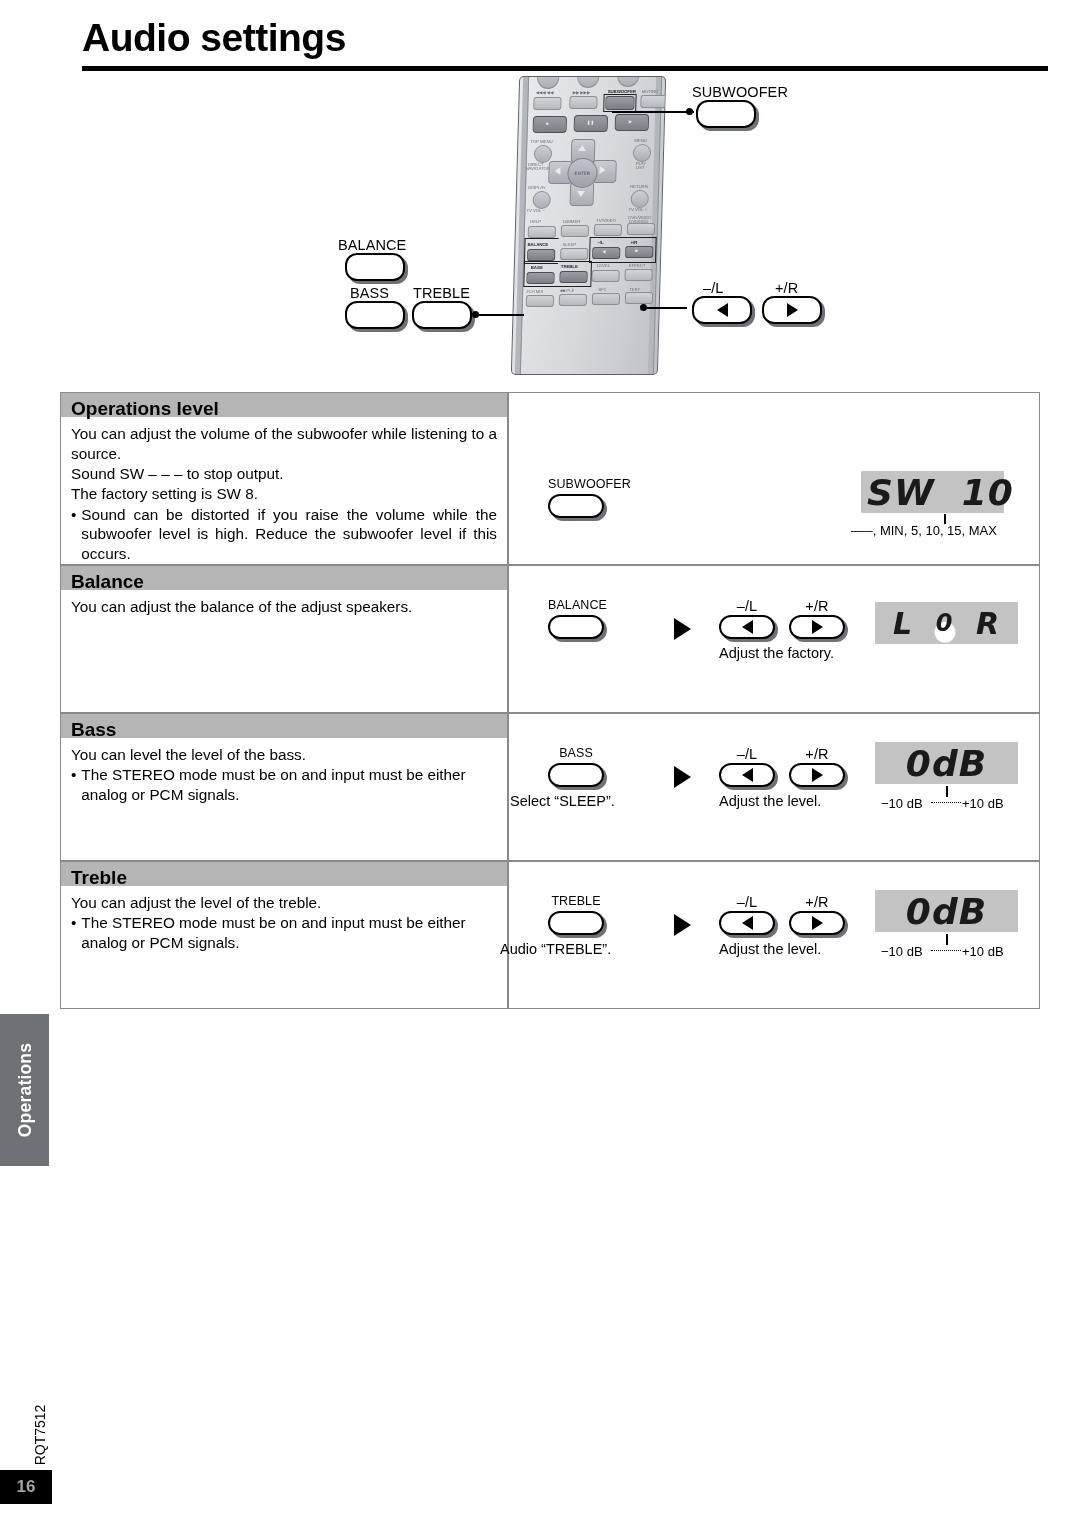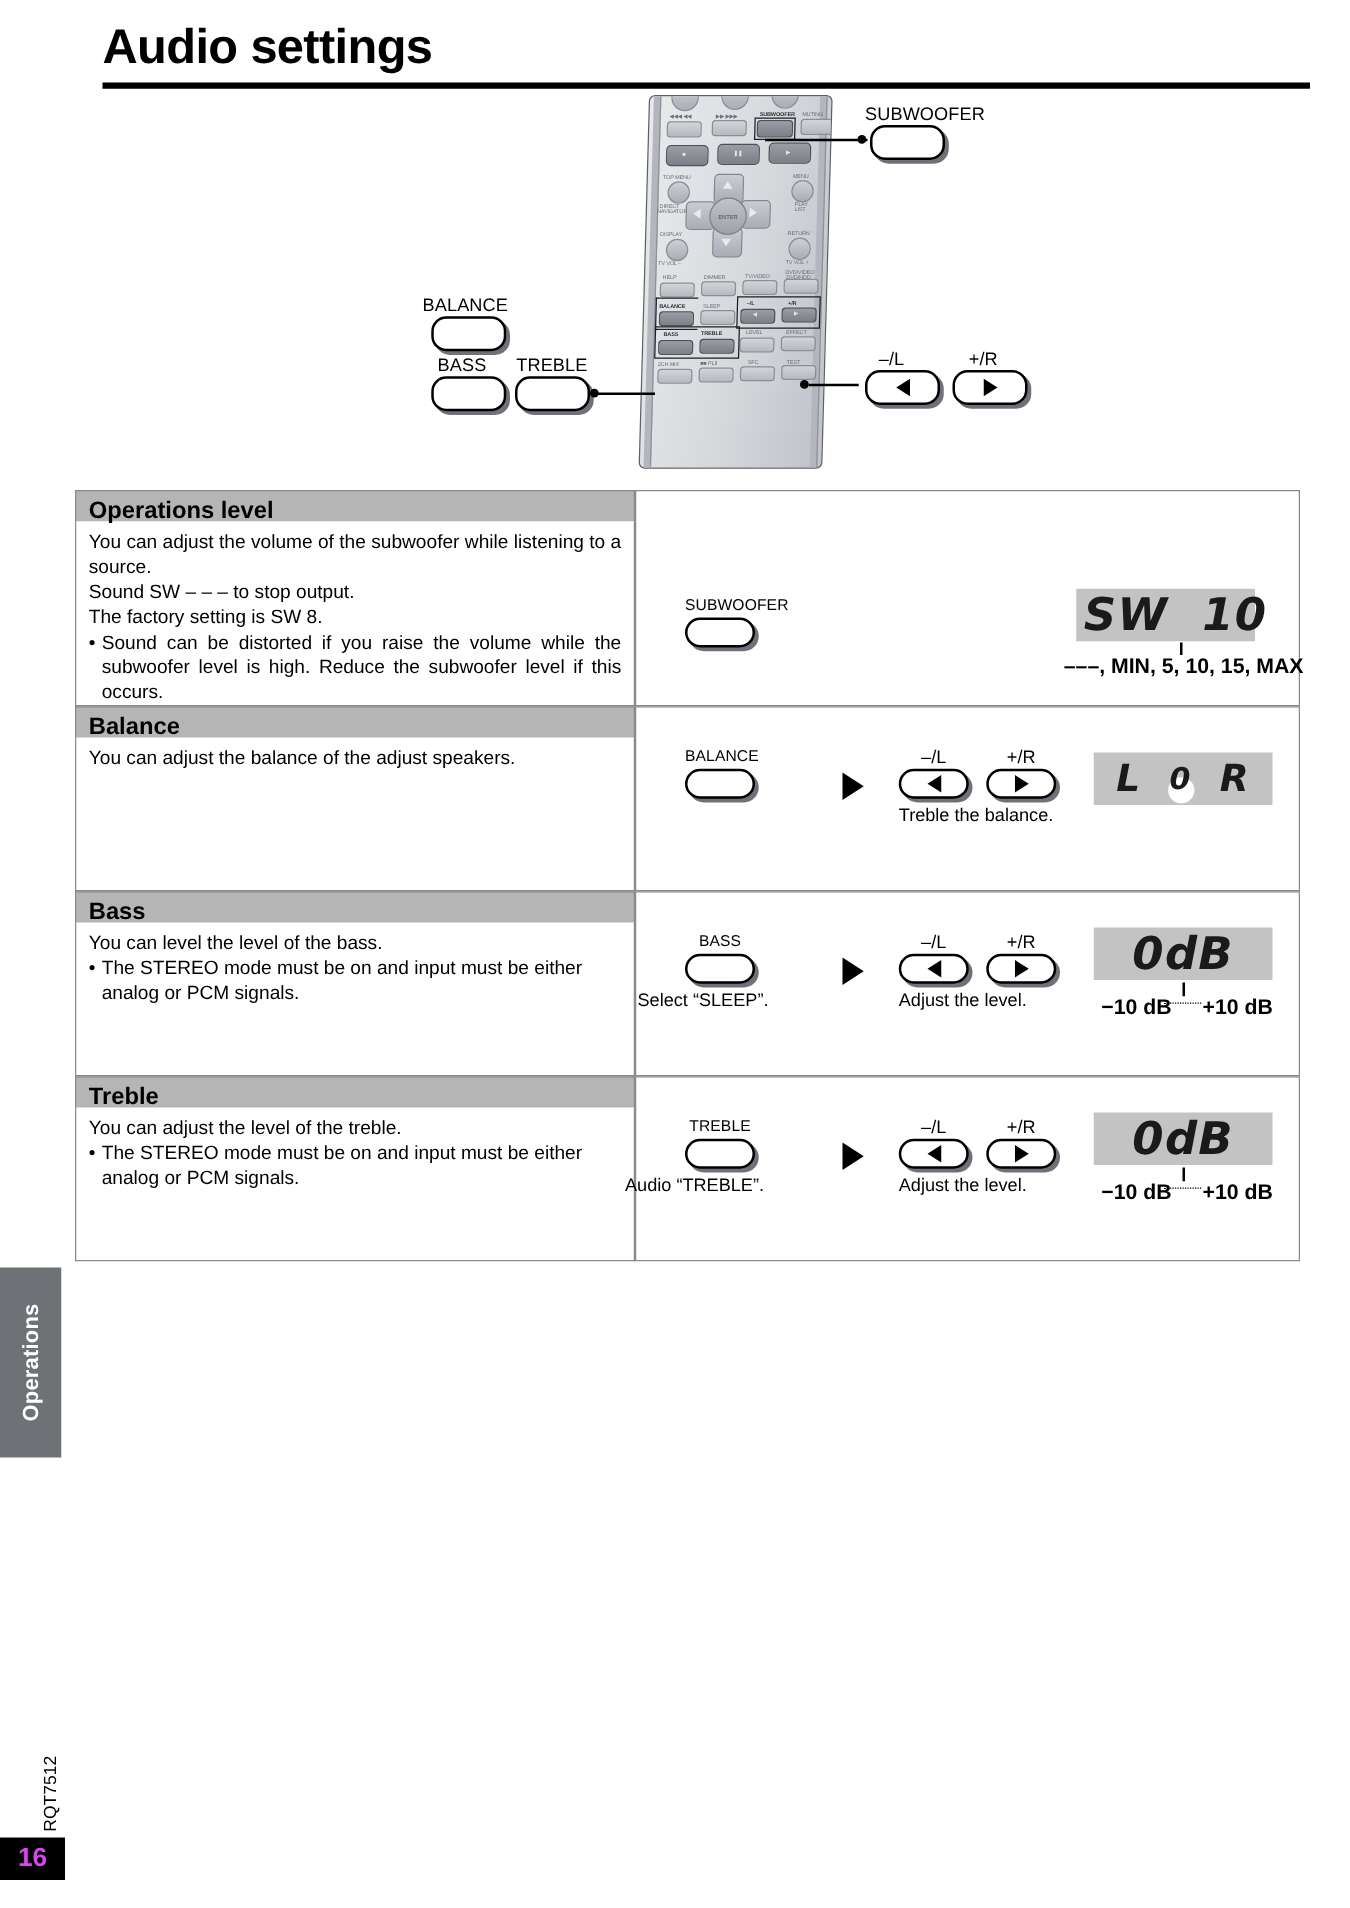--- a/index.html
+++ b/index.html
@@ -231,23 +231,22 @@
   .lcd-text {
     font-family: "DejaVu Sans", sans-serif;
     font-style: italic;
     font-weight: bold;
     font-size: 36px;
     letter-spacing: 1px;
     color: #1a1a1a;
     white-space: pre;
   }
   .range-note {
-    font-size: 17px;
+    font-size: 13px;
     white-space: nowrap;
-    font-weight: bold;
   }
   .tick-mark {
     position: absolute;
     width: 1.6px;
     background: #000;
   }
   .bal-marker {
     position: relative;
     display: inline-block;
     width: 30px;
@@ -302,22 +301,22 @@
     font-size: 14px;
     white-space: nowrap;
   }
   #page-num {
     position: absolute;
     left: 0;
     top: 1470px;
     width: 52px;
     height: 34px;
     background: #000;
-    color: #d946ef;
-    font-size: 21px;
+    color: #a3a3a3;
+    font-size: 17px;
     font-weight: bold;
     display: flex;
     align-items: center;
     justify-content: center;
   }
 </style>
 </head>
 <body>
 
 <div id="page-title">Audio settings</div>
@@ -510,21 +509,21 @@
                 <span class="arrow-left-glyph"></span>
               </div>
             </div>
             <div style="text-align:center;">
               <div class="pill-label" style="font-size:14.5px;margin-bottom:1px;">+/R</div>
               <div class="pill-btn">
                 <span class="arrow-right-glyph"></span>
               </div>
             </div>
           </div>
-          <div class="caption" style="margin-top:6px;">Treble the balance.</div>
+          <div class="caption" style="margin-top:6px;">Adjust the factory.</div>
         </div>
         <div class="step-row" style="left:366px;top:36px;">
           <div class="lcd" style="width:143px;height:42px;justify-content:space-between;padding:0 18px;">
             <span class="lcd-text" style="font-size:30px;">L</span>
             <span class="bal-marker">
               <span class="bal-circle"></span>
               <span class="lcd-text bal-zero" style="font-size:24px;">0</span>
             </span>
             <span class="lcd-text" style="font-size:30px;">R</span>
           </div>

